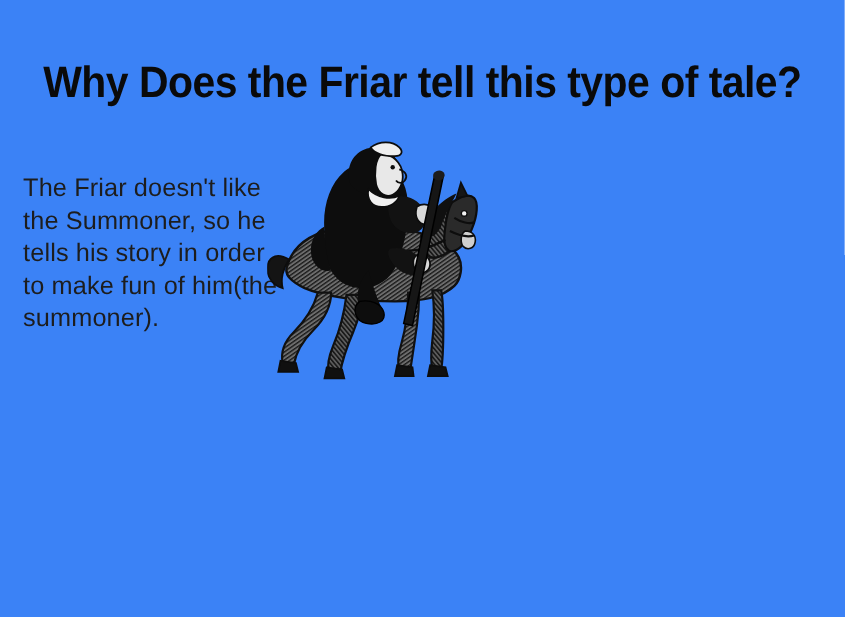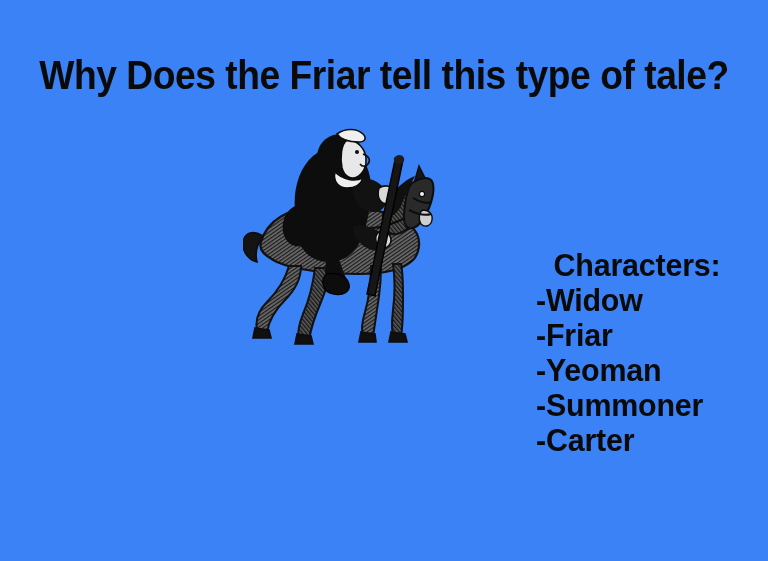--- a/index.html
+++ b/index.html
@@ -109,20 +109,21 @@
     transform-origin: left center;
   }
 </style>
 </head>
 <body>
 
 <div class="slide">
 
   <h1 class="slide-title">Why Does the Friar tell this type of tale?</h1>
 
+  <p class="body-text">The Friar doesn't like the Summoner, so he tells his story in order to make fun of him(the summoner).</p>
 
   <div class="woodcut">
     <svg viewBox="0 0 192 238" xmlns="http://www.w3.org/2000/svg">
       <defs>
         <pattern id="hatch" width="3" height="3" patternUnits="userSpaceOnUse" patternTransform="rotate(55)">
           <rect width="3" height="3" fill="#6d6d6d"></rect>
           <rect width="1.25" height="3" fill="#1a1a1a"></rect>
         </pattern>
         <pattern id="hatch2" width="3" height="3" patternUnits="userSpaceOnUse" patternTransform="rotate(-40)">
           <rect width="3" height="3" fill="#5c5c5c"></rect>
@@ -214,24 +215,14 @@
       <path d="M84 160 C94 158 104 162 106 170 C108 178 100 182 90 180
                C80 178 76 166 84 160 Z" fill="#0d0d0d" stroke="#000" stroke-width="1.2"></path>
 
       <path d="M152 46 L160 46 L132 182 L124 180 Z" fill="#161616" stroke="#000" stroke-width="1.4"></path>
       <path d="M151 44 C154 40 159 40 161 44 C162 47 159 50 156 50
                C153 50 150 48 151 44 Z" fill="#1d1d1d"></path>
     </svg>
   </div>
 
 
-  <div class="characters">
-    <div class="characters-heading">Characters:</div>
-    <ul class="characters-list">
-      <li>-Widow</li>
-      <li>-Friar</li>
-      <li>-Yeoman</li>
-      <li>-Summoner</li>
-      <li>-Carter</li>
-    </ul>
-  </div>
 
 </div>
 
 </body></html>

